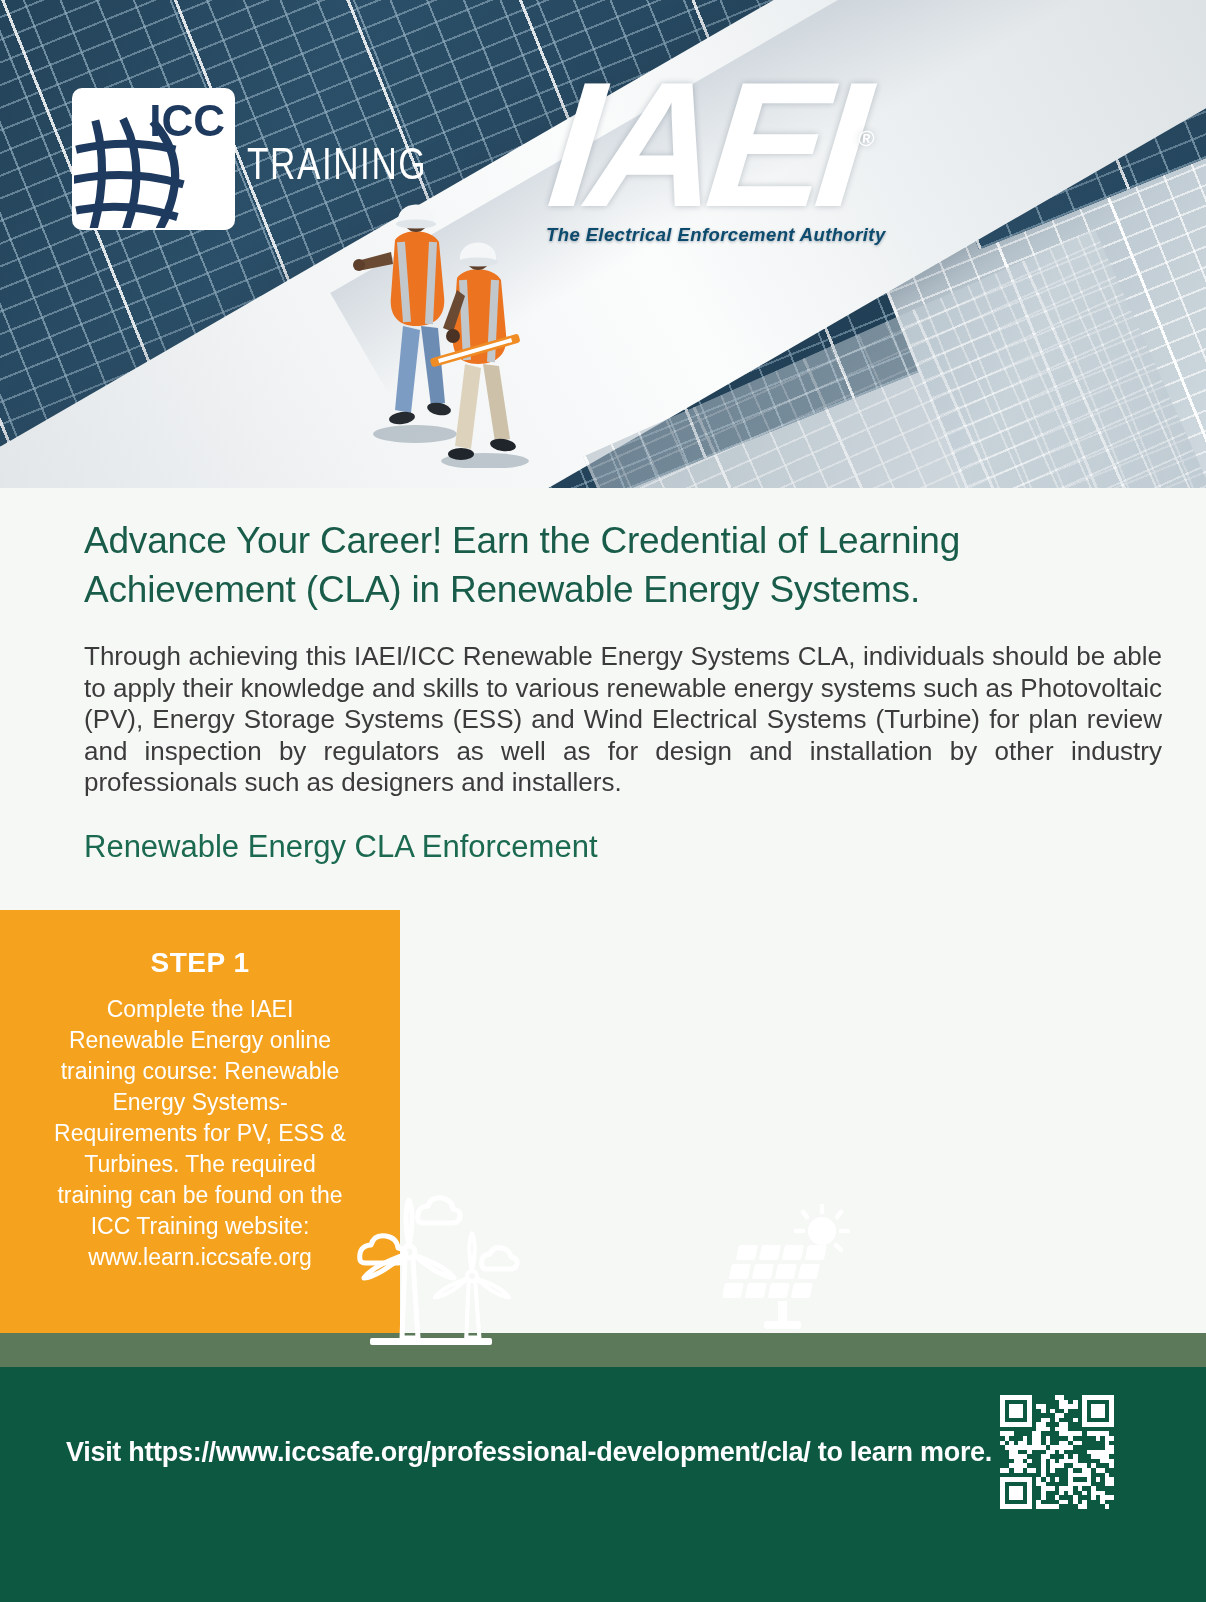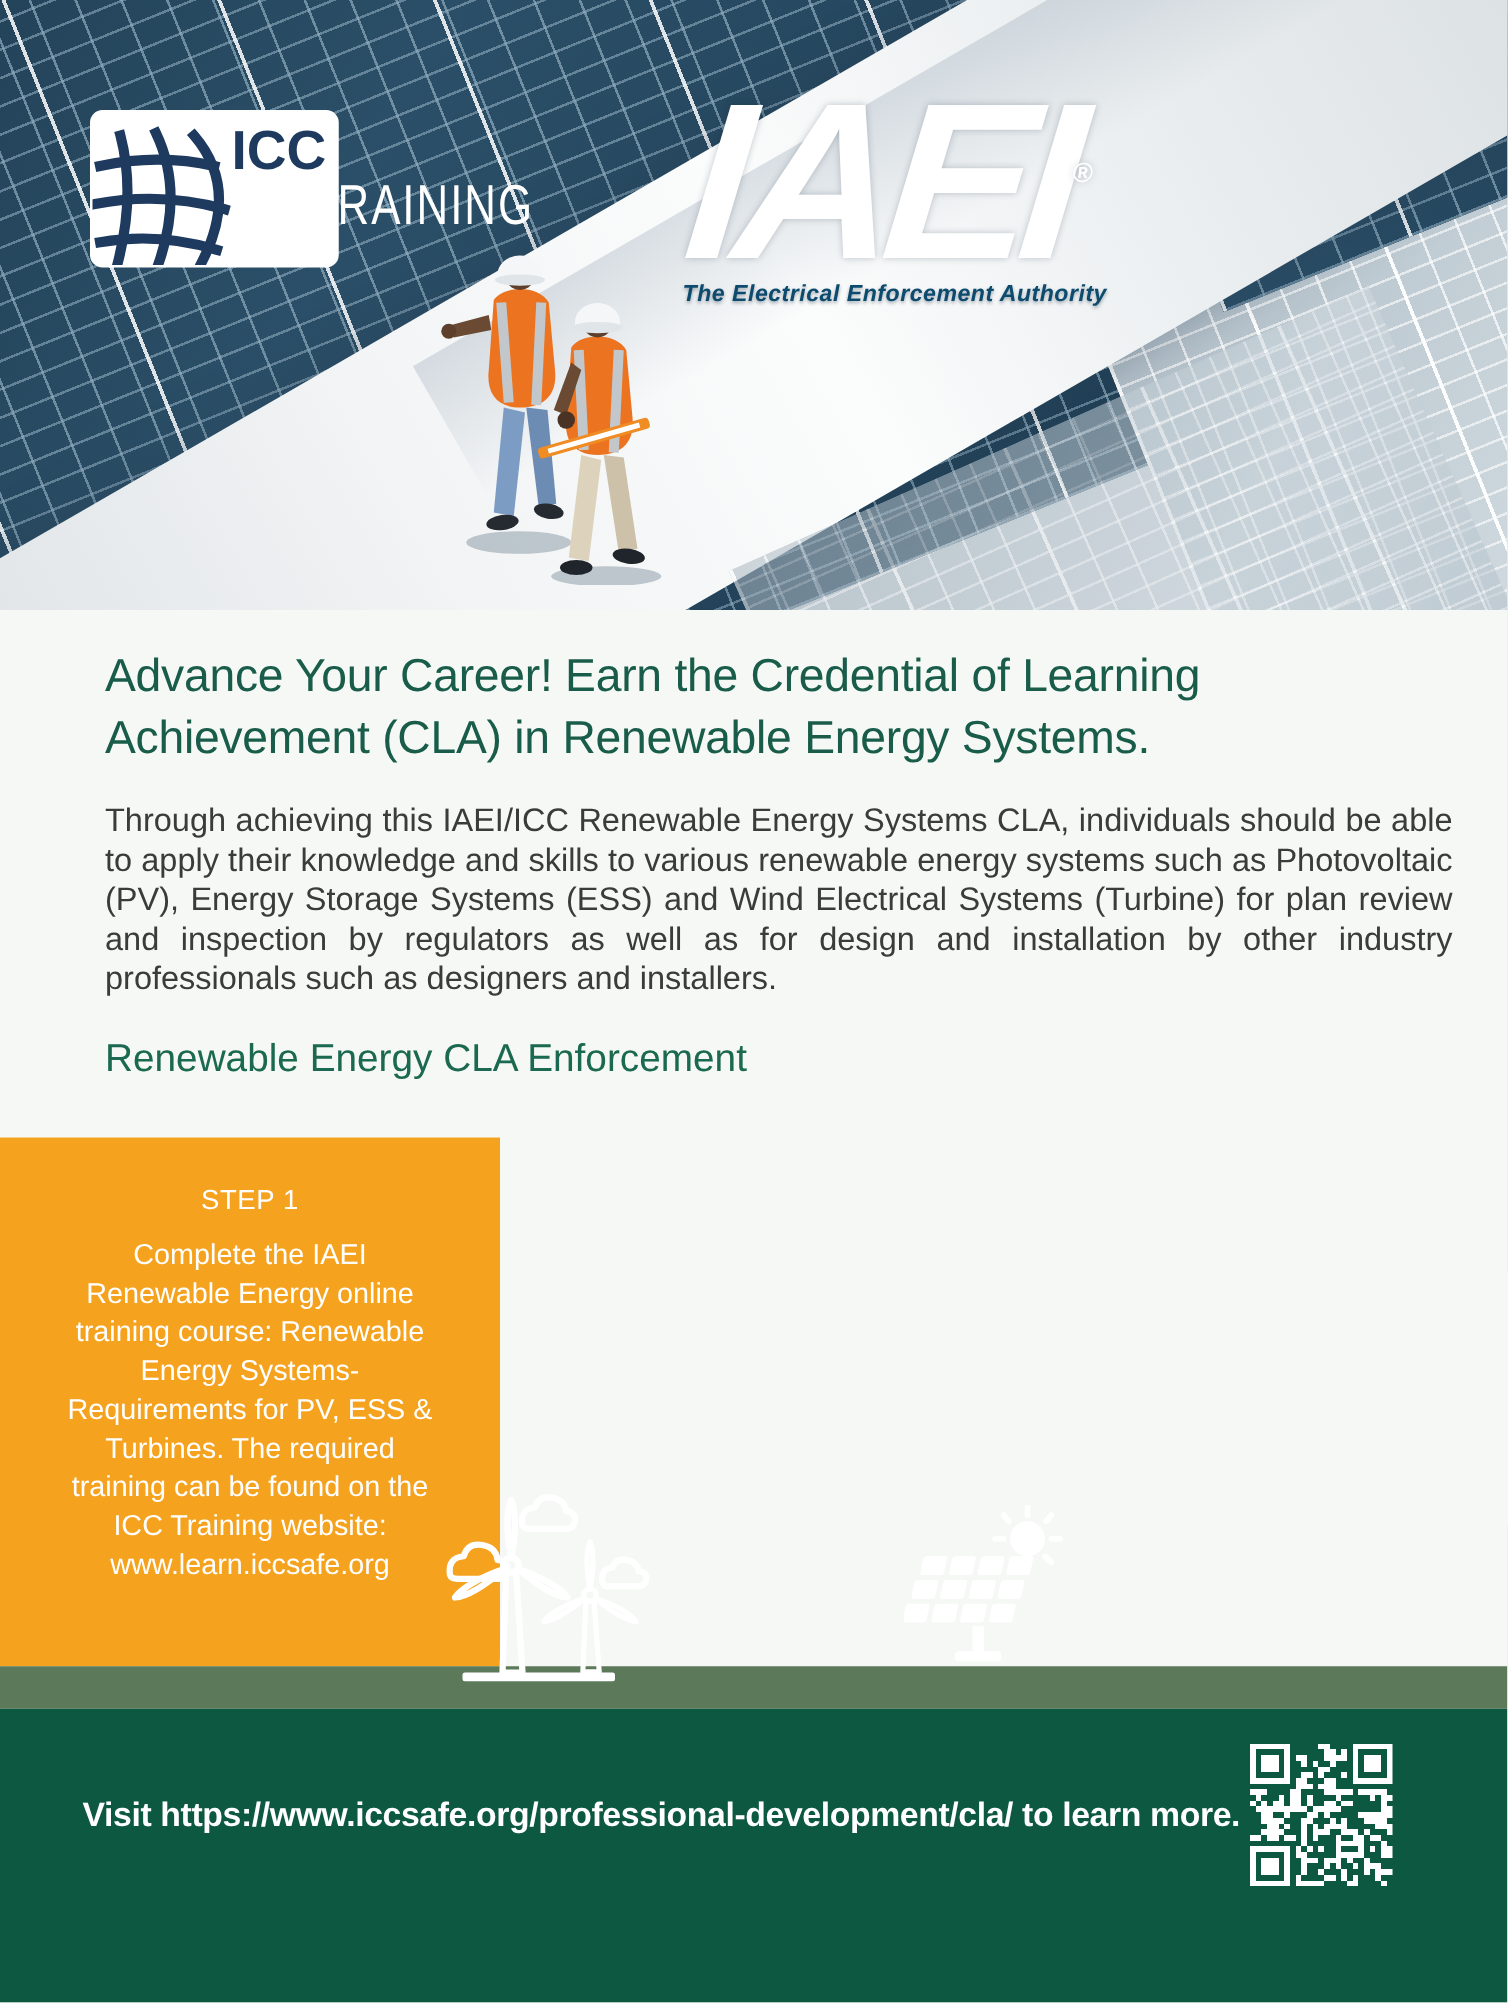--- a/index.html
+++ b/index.html
@@ -30,21 +30,21 @@
   .a3{left:930px;top:40px;width:520px;height:620px;transform:rotate(-22deg);}
   .a4{left:620px;top:330px;width:560px;height:300px;transform:rotate(-24deg);opacity:.95;}
   .walkway{position:absolute;left:-100px;top:130px;width:1380px;height:310px;
     transform:rotate(-30deg);transform-origin:50% 50%;
     background:linear-gradient(90deg,#dfe3e6 0%,#f2f4f5 30%,#fbfcfc 55%,#e8ecee 80%,#dce1e4 100%);
     box-shadow:0 0 40px rgba(40,60,80,.35);}
   .walk-shade{position:absolute;left:300px;top:60px;width:900px;height:120px;transform:rotate(-30deg);
     background:linear-gradient(180deg,rgba(120,140,160,.25),rgba(120,140,160,0));}
 
   
-  .icc-badge{position:absolute;left:72px;top:88px;width:163px;height:126px;background:#fff;border-radius:10px;padding-left:36px;}
+  .icc-badge{position:absolute;left:72px;top:88px;width:163px;height:142px;background:#fff;border-radius:10px;}
   .icc-text{position:absolute;right:10px;top:8px;font-size:44px;font-weight:bold;color:#1e3a5f;letter-spacing:0px;}
   .globe{position:absolute;left:2px;bottom:2px;}
   .training{position:absolute;left:247px;top:138px;color:#fff;font-size:45px;font-weight:400;
     letter-spacing:2px;transform:scaleX(.78);transform-origin:left top;}
   .iaei{position:absolute;left:542px;top:56px;color:#fff;font-size:178px;line-height:1;
     font-weight:bold;font-style:italic;letter-spacing:-10px;transform:skewX(-6deg);transform-origin:left bottom;
     text-shadow:0 0 6px rgba(20,40,60,.25);}
   .iaei .reg{font-size:22px;letter-spacing:0;vertical-align:super;font-style:normal;}
   .iaei-tagline{position:absolute;left:546px;top:224px;color:#0c4a6e;font-size:18.5px;font-weight:bold;
     font-style:italic;letter-spacing:.4px;text-shadow:0 1px 3px rgba(20,40,60,.4);}
@@ -58,21 +58,21 @@
     font-weight:400;letter-spacing:-.2px;}
   .intro p{margin:27px 60px 0 68px;color:#3b3b3b;font-size:26px;line-height:31.5px;text-align:justify;}
   .intro h2{margin:30px 0 0 68px;color:#1a6950;font-size:31px;font-weight:400;}
 
   
   .steps{position:absolute;left:0;top:910px;width:1206px;height:423px;display:flex;}
   .step{height:100%;box-sizing:border-box;padding-top:37px;text-align:center;color:#fff;position:relative;}
   .step:nth-child(1){width:400px;}
   .step:nth-child(2){width:388px;}
   .step:nth-child(3){width:418px;}
-  .step h3{margin:0;font-size:22px;font-weight:normal;letter-spacing:.5px;}
+  .step h3{margin:0;font-size:28px;font-weight:bold;letter-spacing:.5px;}
   .step p{margin:15px auto 0;font-size:23px;line-height:31px;}
   .step:nth-child(1) p{width:296px;}
   .step:nth-child(2) p{width:330px;}
   .step:nth-child(3) p{width:312px;}
 
   .icon-float{position:absolute;z-index:5;pointer-events:none;}
   .turbines-pos{left:352px;top:1188px;}
   .solar-pos{left:723px;top:1203px;}
 
   

